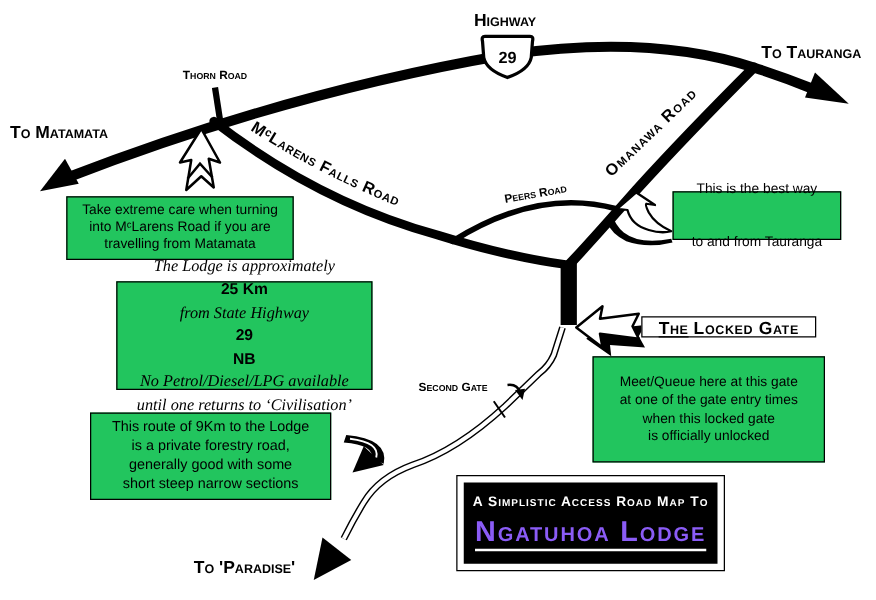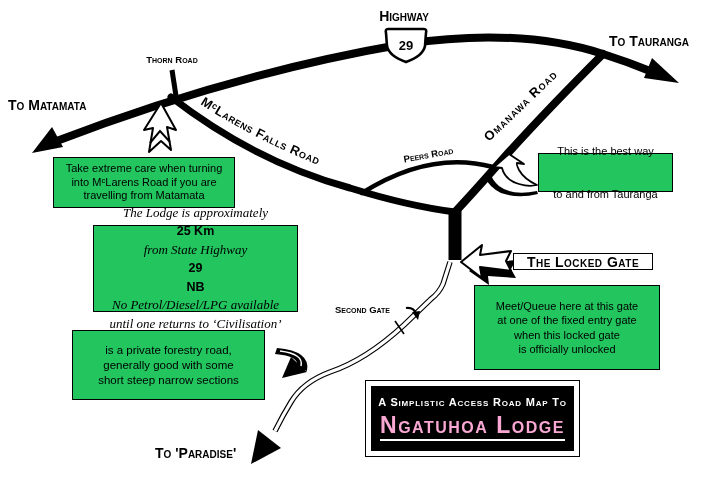--- a/index.html
+++ b/index.html
@@ -26,21 +26,21 @@
            border:1.3px solid #000;box-sizing:border-box;display:flex;align-items:flex-start;
            justify-content:center;font-variant:small-caps;font-weight:bold;font-size:14px;
            letter-spacing:0.5px;}
   .gatebox .u{text-decoration:underline;text-underline-offset:2px;margin-right:4px;}
   .titlebox{position:absolute;left:365px;top:380px;width:215px;height:77px;background:#fff;
             border:1.8px solid #000;box-sizing:border-box;padding:5px;}
   .titleinner{width:100%;height:100%;background:#000;box-sizing:border-box;display:flex;
               flex-direction:column;align-items:center;justify-content:center;}
   .title-l1{color:#fff;font-variant:small-caps;font-weight:bold;font-size:11px;
             letter-spacing:0.8px;margin-bottom:5px;}
-  .title-l2{color:#f9a8d4;font-variant:small-caps;font-weight:bold;font-size:23px;
+  .title-l2{color:#8b5cf6;font-variant:small-caps;font-weight:bold;font-size:23px;
             letter-spacing:1.5px;border-bottom:2px solid #fff;padding-bottom:1px;line-height:1.05;}
 </style>
 </head>
 <body>
 
 <div class="canvas">
 
   <svg width="701" height="480" viewBox="0 0 701 480">
 
     <defs>
@@ -108,38 +108,39 @@
   </div>
 
   <div class="note n-lodge">
     <span><span>The Lodge is approximately </span><b>25 Km</b></span>
     <span><span>from State Highway </span><b>29</b></span>
     <span><b>NB</b><span> No Petrol/Diesel/LPG available</span></span>
     <span>until one returns to ‘Civilisation’</span>
   </div>
 
   <div class="note n-forestry">
+    <span>This route of 9Km to the Lodge</span>
     <span>is a private forestry road,</span>
     <span>generally good with some</span>
     <span>short steep narrow sections</span>
   </div>
 
   <div class="note n-bestway">
     <span>This is the best way</span>
     <span>to and from Tauranga</span>
   </div>
 
   <div class="gatebox">
     <span class="u">The</span>
     <span>Locked Gate</span>
   </div>
 
   <div class="note n-meetqueue">
     <span>Meet/Queue here at this gate</span>
-    <span>at one of the fixed entry gate</span>
+    <span>at one of the gate entry times</span>
     <span>when this locked gate</span>
     <span>is officially unlocked</span>
   </div>
 
   <div class="titlebox">
     <div class="titleinner">
       <div class="title-l1">A Simplistic Access Road Map To</div>
       <div class="title-l2">Ngatuhoa Lodge</div>
     </div>
   </div>

